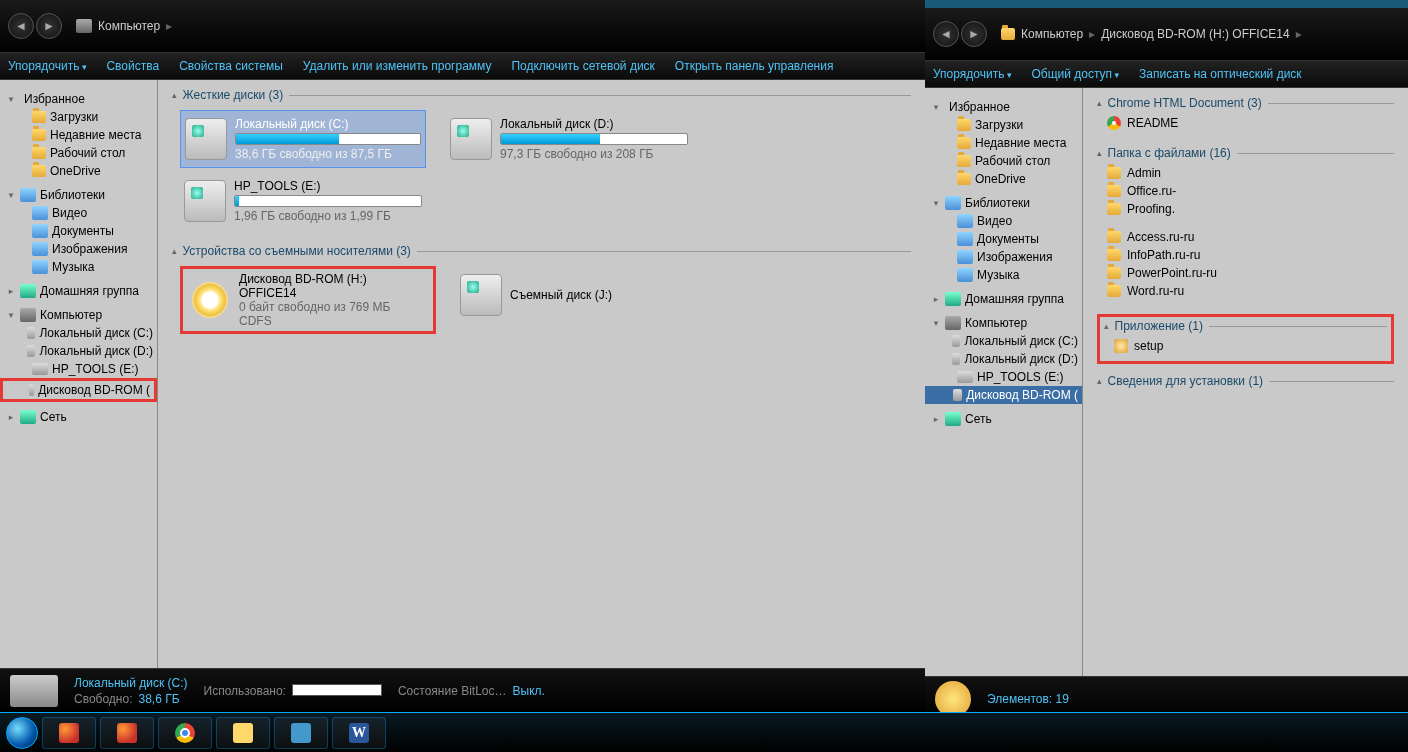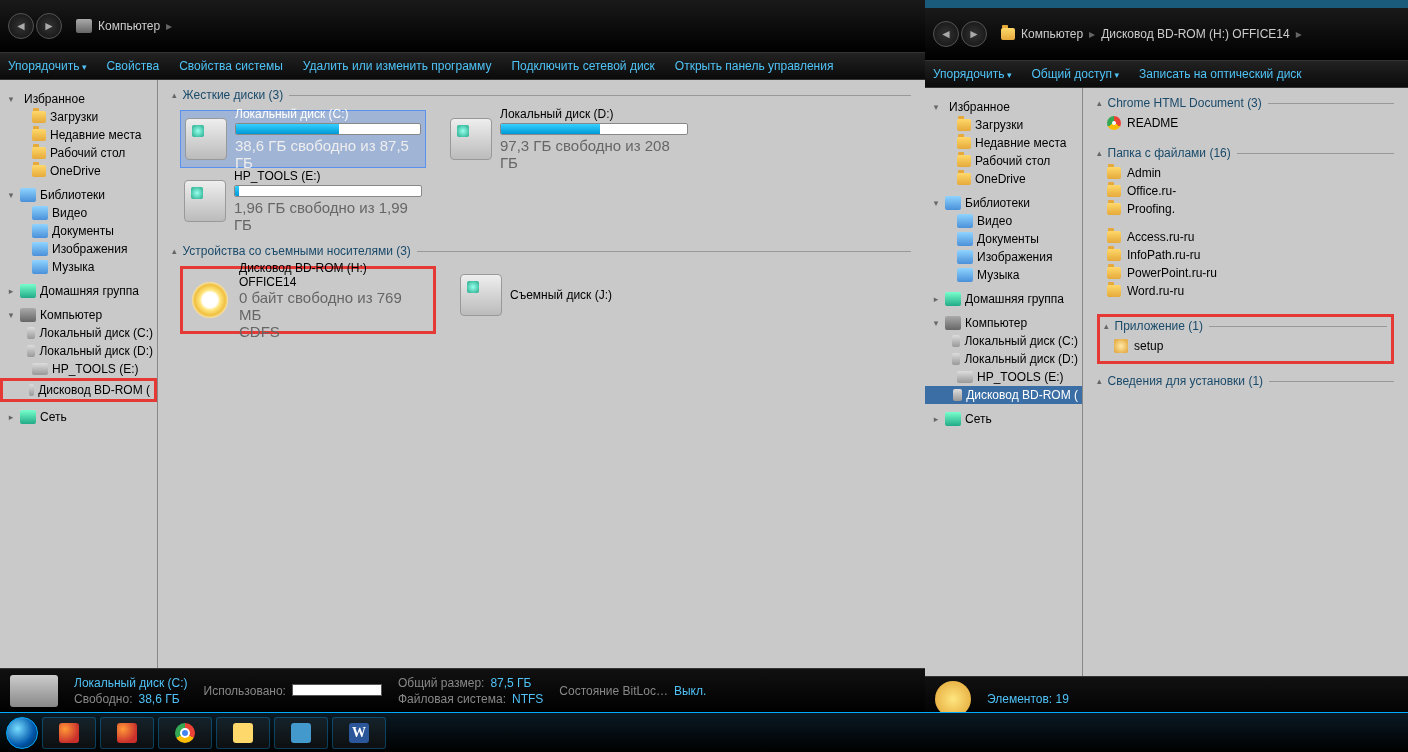--- a/index.html
+++ b/index.html
@@ -36,21 +36,21 @@
 .drive.selected { background: rgba(41,121,255,0.25); border: 1px solid rgba(41,121,255,0.6); }
 .drive .dicon { width: 42px; height: 42px; margin-right: 8px; position: relative; }
 .hdd { background: linear-gradient(#eee,#bbb); border-radius: 4px; border: 1px solid #999; }
 .hdd::after { content: ""; position: absolute; top: 6px; left: 6px; width: 12px; height: 12px; background: radial-gradient(#9fe,#2a8); border-radius: 2px; }
 .dvd { background: linear-gradient(#ddd,#aaa); border-radius: 4px; display: flex; align-items: center; justify-content: center; font-size: 8px; color: #444; font-weight: bold; }
 .disc { background: radial-gradient(circle,#fff 30%,#ffe680 40%,#f0c040 60%,#fff 80%); border-radius: 50%; width: 36px; height: 36px; margin: 3px; }
 .drive .dtxt { flex: 1; }
 .drive .dtxt .nm { color: #000; }
 .drive .bar { height: 12px; background: #fff; border: 1px solid #888; border-radius: 2px; margin: 2px 0; overflow: hidden; }
 .drive .bar .fill { height: 100%; background: linear-gradient(#34d0ff,#0099d6); }
-.drive .free { color: #666; font-size: 15px; }
+.drive .free { color: #666; font-size: 12px; }
 .drive.selected .nm { color: #fff; }
 .drive.selected .free { color: #eee; }
 .items-wrap { display: flex; flex-wrap: wrap; gap: 2px 20px; }
 .items { padding: 4px 0 4px 10px; width: 220px; }
 .item { display: flex; align-items: center; gap: 6px; padding: 2px 0; cursor: pointer; }
 .statusbar { height: 44px; background: linear-gradient(#111,#000); border-top: 1px solid #333; display: flex; align-items: center; padding: 0 10px; color: #4fc3f7; gap: 16px; }
 .statusbar .ico { width: 48px; height: 32px; background: linear-gradient(#ccc,#888); border-radius: 3px; }
 .statusbar .kv { display: flex; gap: 6px; }
 .statusbar .kv .k { color: #888; }
 .statusbar .kv .v { color: #4fc3f7; }
@@ -265,30 +265,20 @@
             <span class="k">Свободно:</span>
             <span class="v">38,6 ГБ</span>
           </div>
     </div>
     <div style="display:flex;flex-direction:column;gap:2px">
       <div class="kv">
             <span class="k">Использовано:</span>
             <span class="sb-mini"><span class="f" style="width:56%"></span></span>
           </div>
     </div>
-    <div style="display:flex;flex-direction:column;gap:2px">
-      <div class="kv">
-            <span class="k">Общий размер:</span>
-            <span class="v">87,5 ГБ</span>
-          </div>
-      <div class="kv">
-            <span class="k">Файловая система:</span>
-            <span class="v">NTFS</span>
-          </div>
-    </div>
     <div class="kv">
           <span class="k">Состояние BitLoc…</span>
           <span class="v">Выкл.</span>
         </div>
   </div>
 </div>
 
 <div class="win win2">
   <div class="titlebar">
     <span class="navbtn">◄</span>

